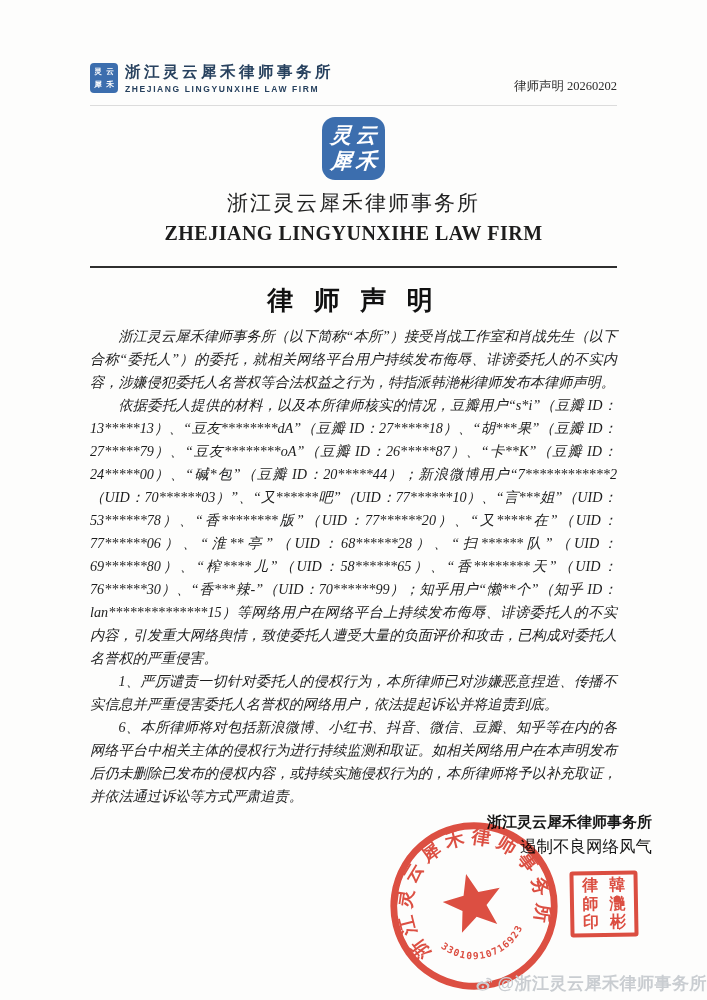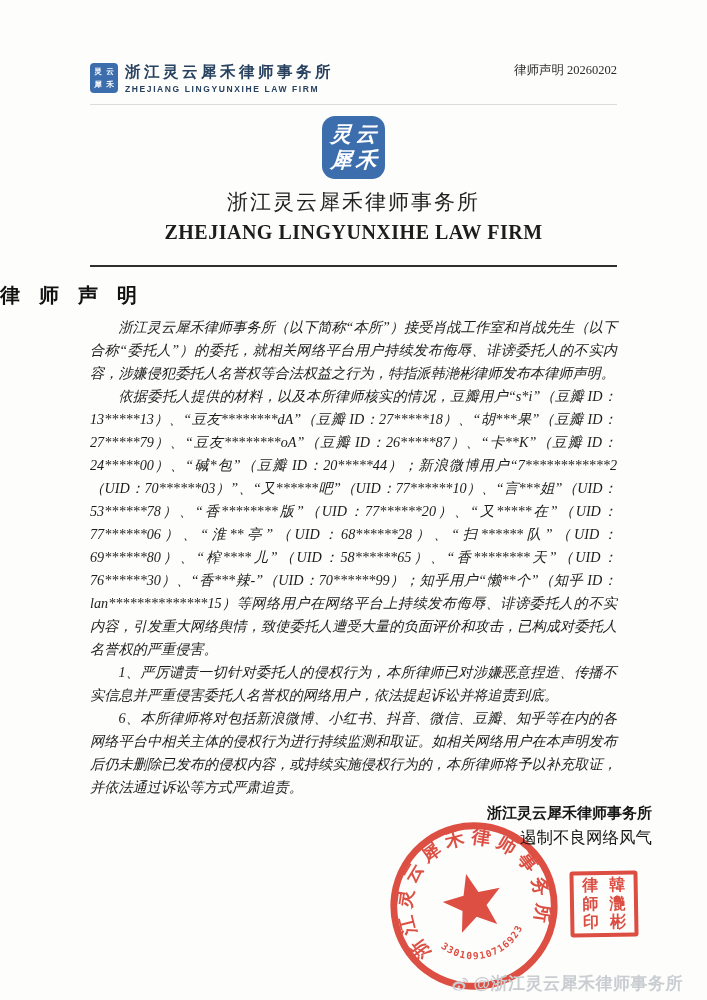--- a/index.html
+++ b/index.html
@@ -36,21 +36,21 @@
     font-size: 15.5px; font-weight: bold; letter-spacing: 3.5px;
     color: var(--header-navy, #27415e);
     font-family: "Liberation Sans","DejaVu Sans",sans-serif;
   }
   .strip-en {
     font-size: 8.5px; font-weight: bold; letter-spacing: 1.6px;
     color: var(--header-navy, #27415e);
     font-family: "Liberation Sans","DejaVu Sans",sans-serif;
     margin-top: 1px;
   }
-  .doc-ref { font-size: 12.5px; color:#2b2b2b; margin-top: 0; }
+  .doc-ref { font-size: 12.5px; color:#2b2b2b; margin-top: 16px; }
 
   
   .letterhead { text-align: center; }
   .big-logo {
     width: 63px; height: 63px; border-radius: 13px;
     background: var(--logo-blue, #3c6eae);
     margin: 11px auto 0 auto;
     display: grid; grid-template-columns: 1fr 1fr; grid-template-rows: 1fr 1fr;
     padding: 6px 7px;
   }
@@ -60,22 +60,22 @@
   }
   .lh-cn { margin-top: 9px; font-size: 21px; letter-spacing: 2px; color:#222; }
   .lh-en { margin-top: 5px; font-size: 20px; font-weight: bold; letter-spacing: .5px; color:#1d1d1d; }
   .rule {
     margin: 21px 90px 0 90px; height: 0;
     border-top: 2px solid #2f2f2f;
   }
 
   
   .stmt-title {
-    margin-top: 15px; text-align: left;
-    font-size: 20px; font-weight: bold; letter-spacing: 7px; color:#111;
+    margin-top: 15px; text-align: center;
+    font-size: 26px; font-weight: bold; letter-spacing: 7px; color:#111;
   }
   .stmt-body { margin: 7px 90px 0 90px; font-style: italic; }
   .stmt-body p {
     font-size: 14.2px; line-height: 23px; text-align: justify;
     text-indent: 2em; color:#1c1c1c;
   }
   
   .signature { margin: 3px 55px 0 90px; text-align: right; }
   .sig-firm, .sig-lawyer { font-size: 15px; font-weight: bold; line-height: 23px; color:#161616; }
   .sig-date { font-size: 16.5px; line-height: 25px; color:#161616; }
@@ -104,21 +104,21 @@
     opacity: .88; mix-blend-mode: multiply;
     transform: rotate(-1deg);
   }
   .square-seal span {
     color: var(--seal-red, #d93527);
     font-size: 16px; font-weight: bold; line-height: 18px; text-align: center;
   }
 
   
   .watermark {
-    position: absolute; right: 24px; bottom: 5px;
+    position: absolute; right: 0; bottom: 5px;
     display: flex; align-items: center; gap: 3px;
     color: var(--wm-gray, #c9cdd1);
     font-family: "Liberation Sans","DejaVu Sans",sans-serif;
     font-size: 17px; font-weight: bold; letter-spacing: .5px;
   }
   .wm-icon { width: 20px; height: 20px; }
 </style>
 </head>
 <body>
 

